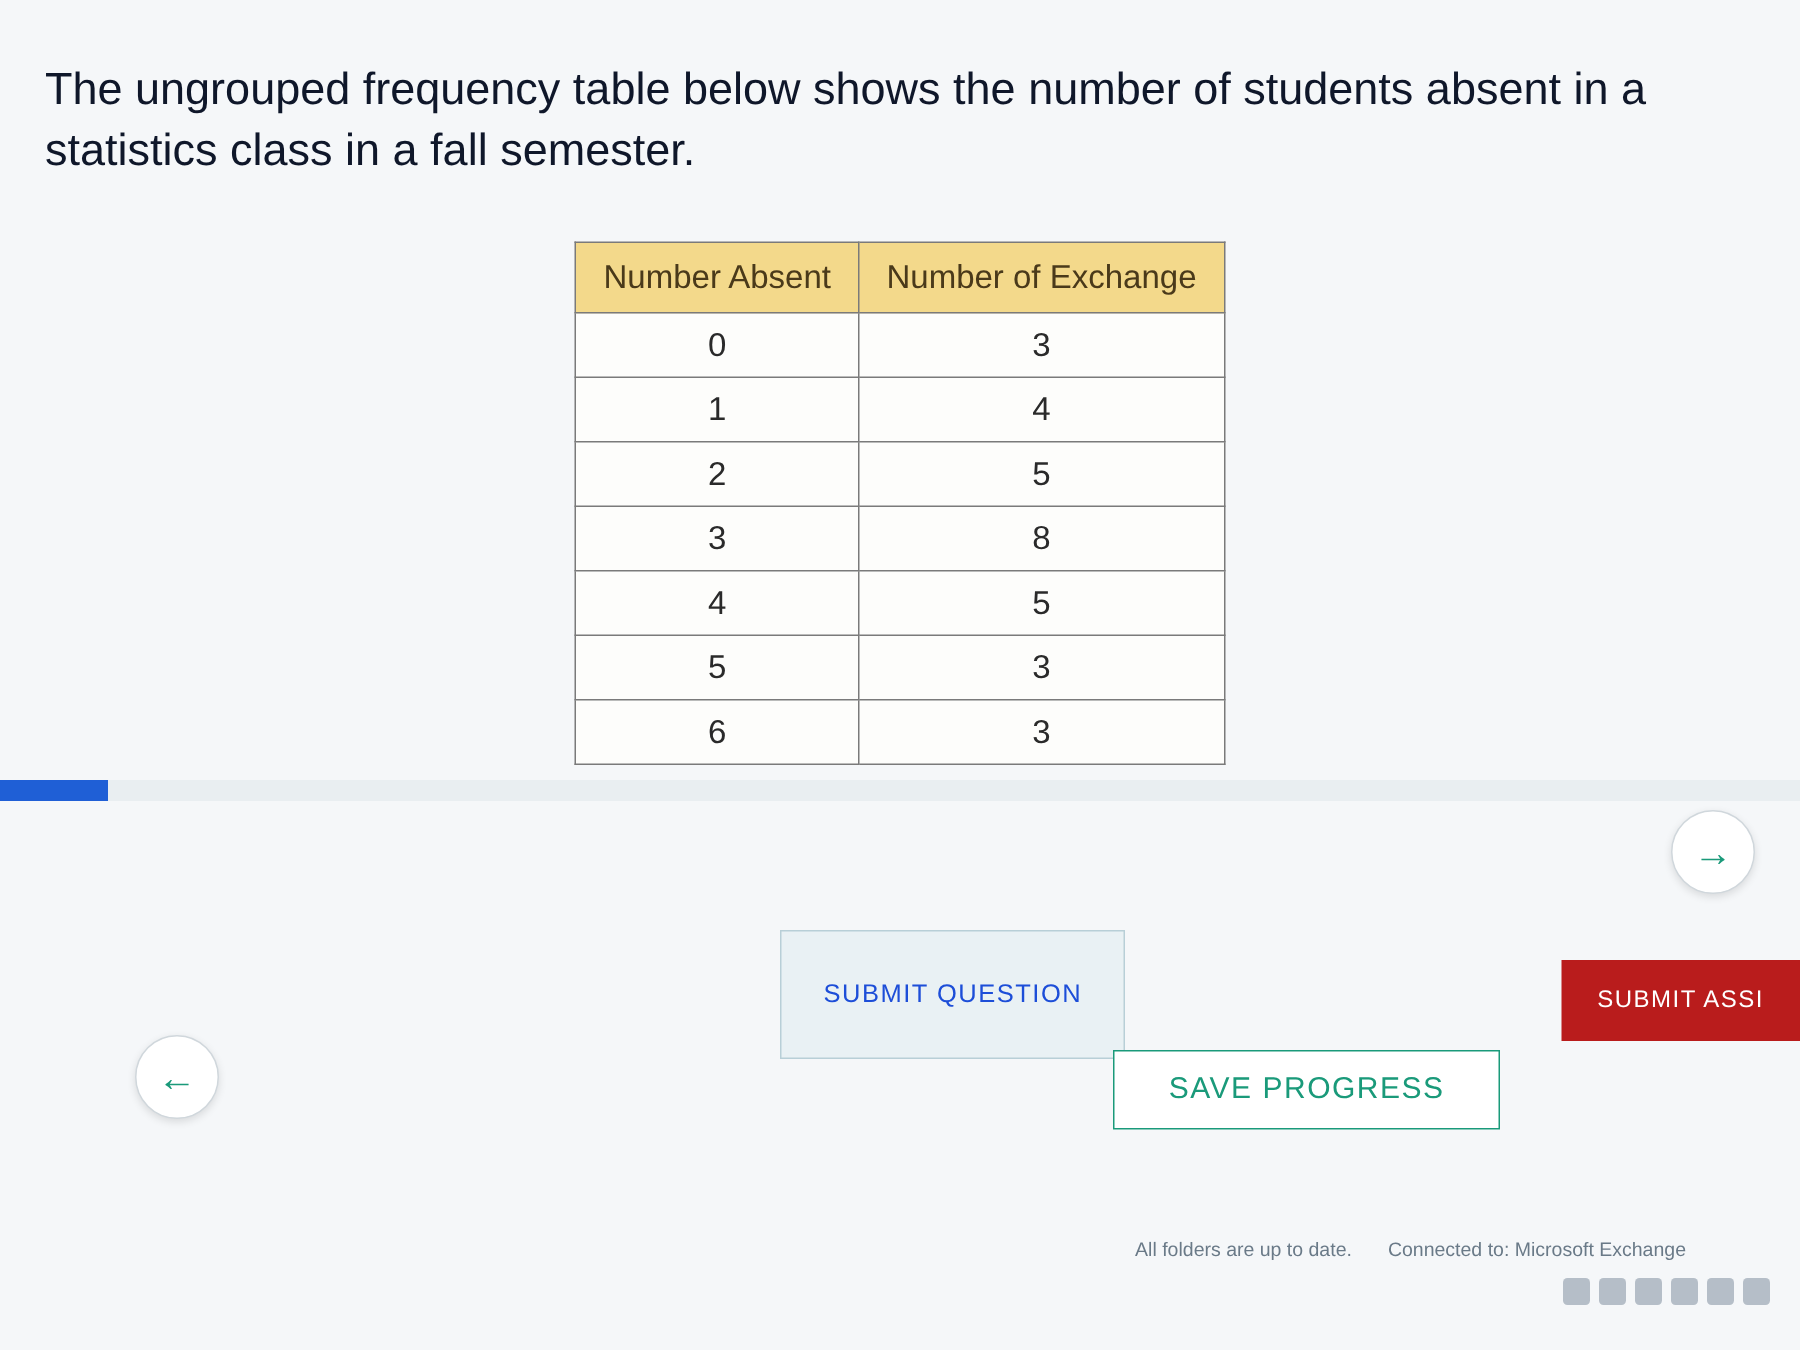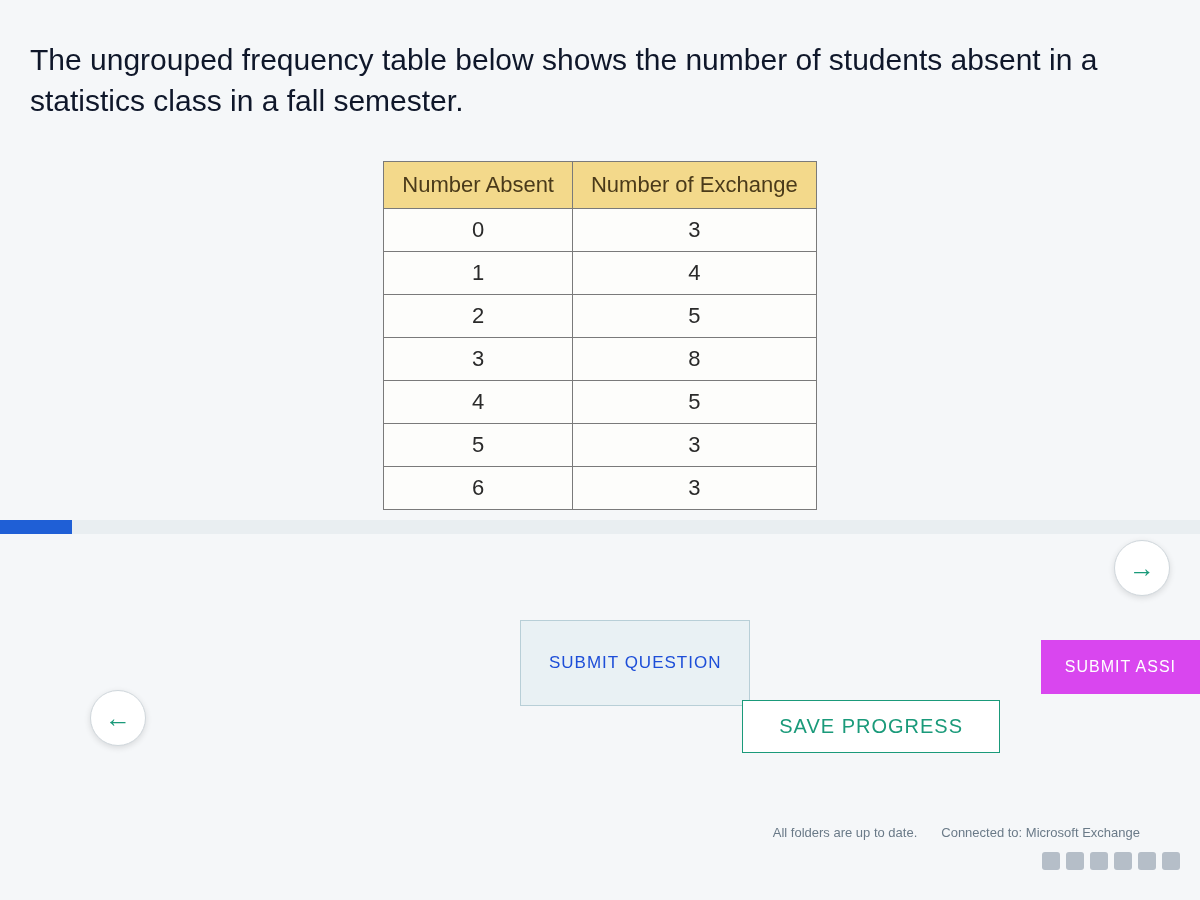--- a/index.html
+++ b/index.html
@@ -98,31 +98,31 @@
     color: #1a9a7a;
     font-size: 20px;
     letter-spacing: 1px;
     padding: 14px 36px;
     cursor: pointer;
   }
   .btn-submit-a {
     position: absolute;
     right: 0;
     top: 640px;
-    background: #d946ef;
+    background: #b91c1c;
     border: none;
     color: #ffffff;
     font-size: 16px;
     letter-spacing: 1px;
     padding: 18px 24px 18px 24px;
     cursor: pointer;
   }
   .statusbar {
     position: absolute;
-    right: 60px;
+    right: 76px;
     bottom: 60px;
     font-size: 13px;
     color: #6a7a88;
     display: flex;
     gap: 24px;
     align-items: center;
     justify-content: space-between;
   }
   .tray {
     position: absolute;

